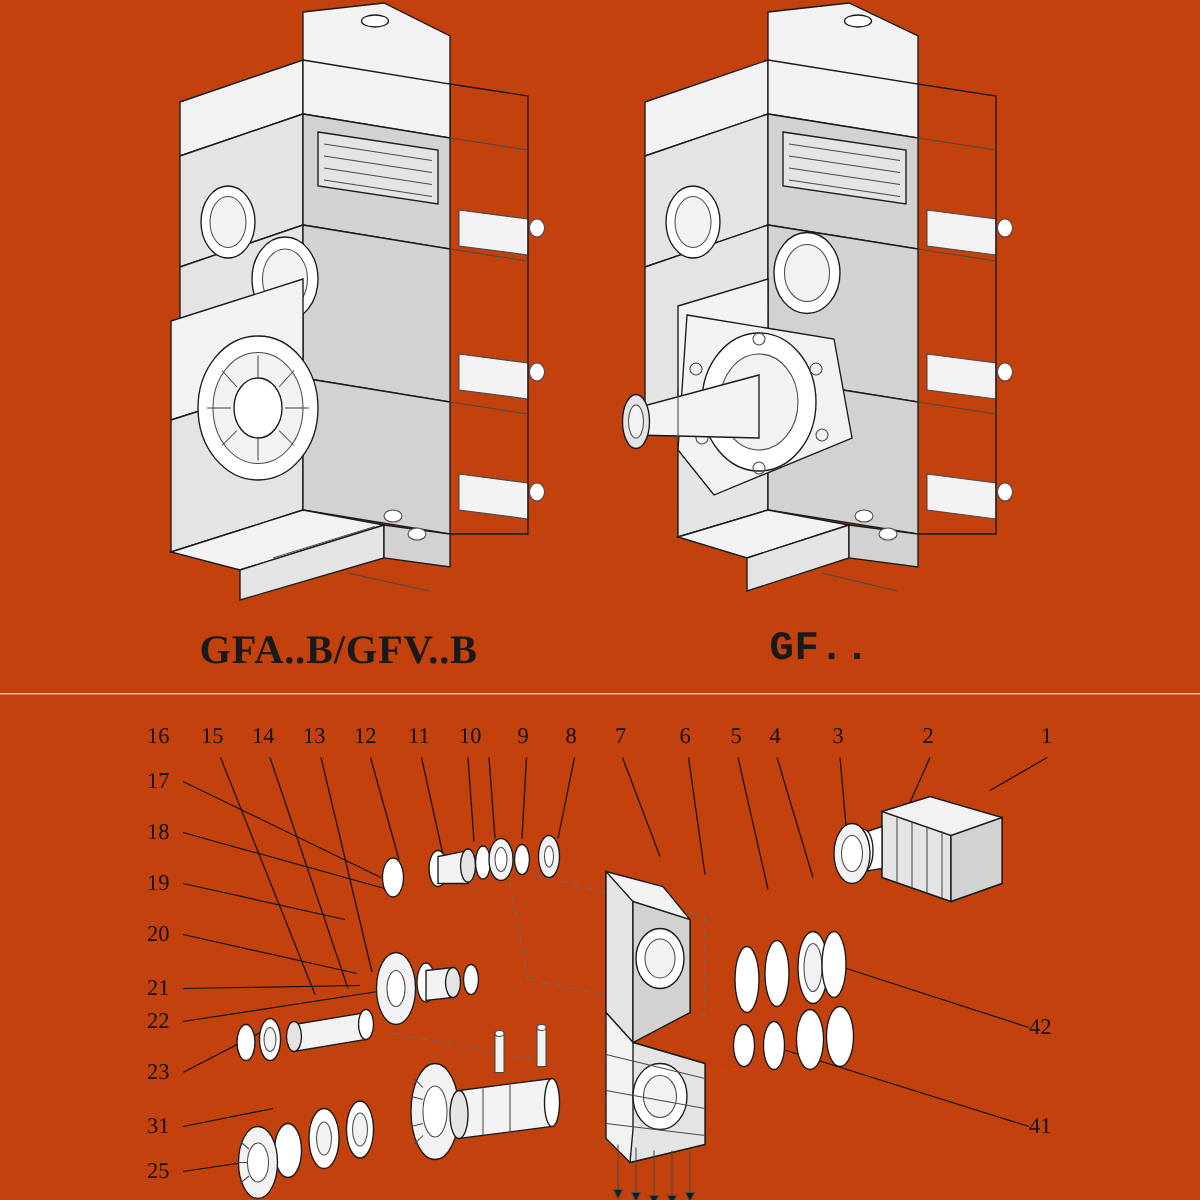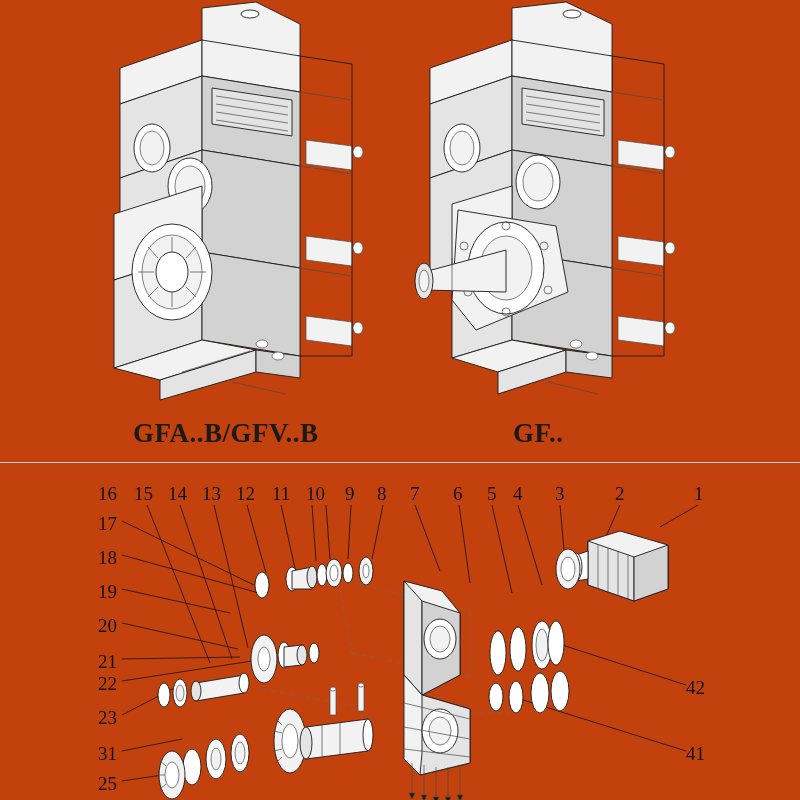--- a/index.html
+++ b/index.html
@@ -39,34 +39,34 @@
   .caption {
     position: absolute;
     font-family: "Liberation Serif", serif;
     font-weight: bold;
     font-size: 27px;
     color: #1a1a1a;
     letter-spacing: 0.5px;
     white-space: nowrap;
   }
   #caption-left  { left: 133px; top: 418px; }
-  #caption-right { left: 513px; top: 418px; }
+  #caption-right { left: 513px; top: 418px; font-family: Liberation Mono, monospace; }
 
   
   #bottom-section {
     position: absolute;
     left: 0;
     top: 463px;
     width: 800px;
     height: 337px;
   }
   .callout {
     position: absolute;
     font-family: "Liberation Serif", serif;
-    font-size: 19px;
+    font-size: 15px;
     color: #111111;
     white-space: nowrap;
   }
   svg { display: block; }
   .ln { stroke: #1a1a1a; stroke-width: 0.9; fill: none; }
   .ln-thin { stroke: #4a4a4a; stroke-width: 0.7; fill: none; }
   .ln-dash { stroke: #6a6a6a; stroke-width: 0.7; fill: none; stroke-dasharray: 5 4; }
   .lead { stroke: #111111; stroke-width: 0.8; fill: none; }
   .fill-lt { fill: #f2f2f2; }
   .fill-md { fill: #e4e4e4; }

